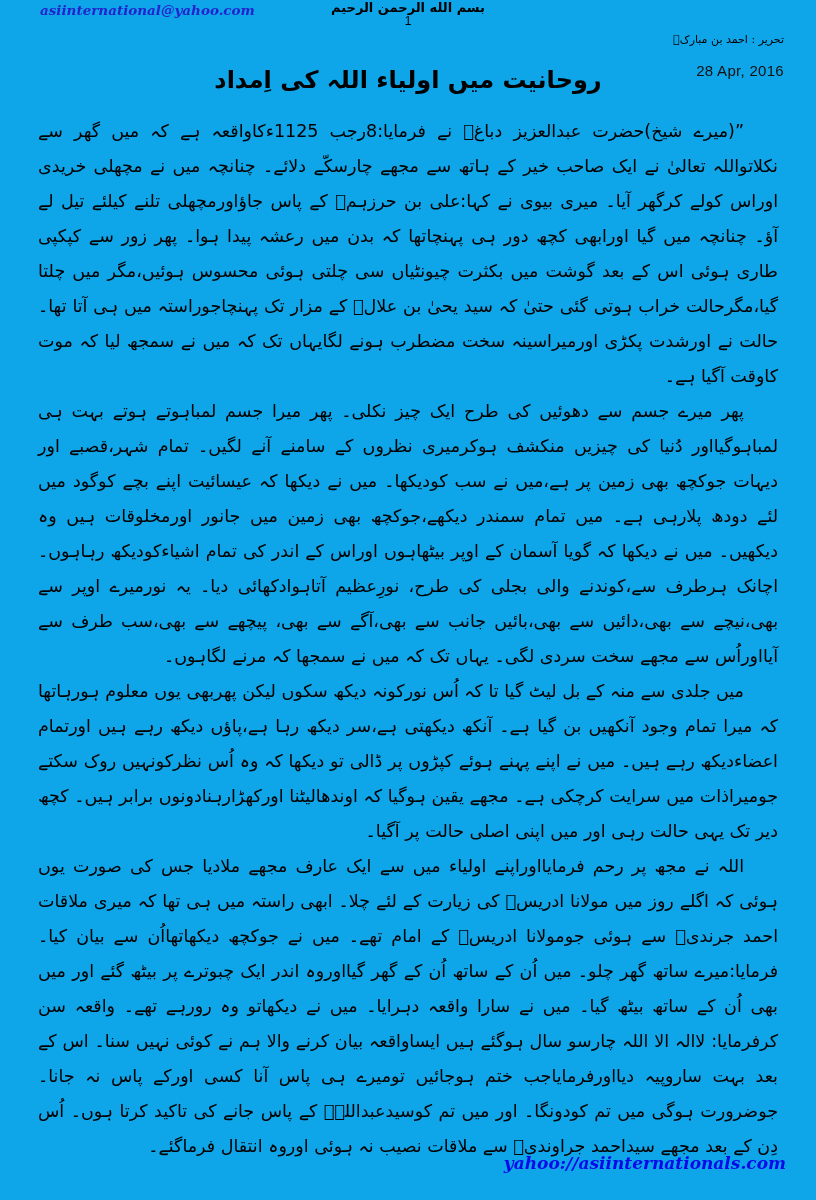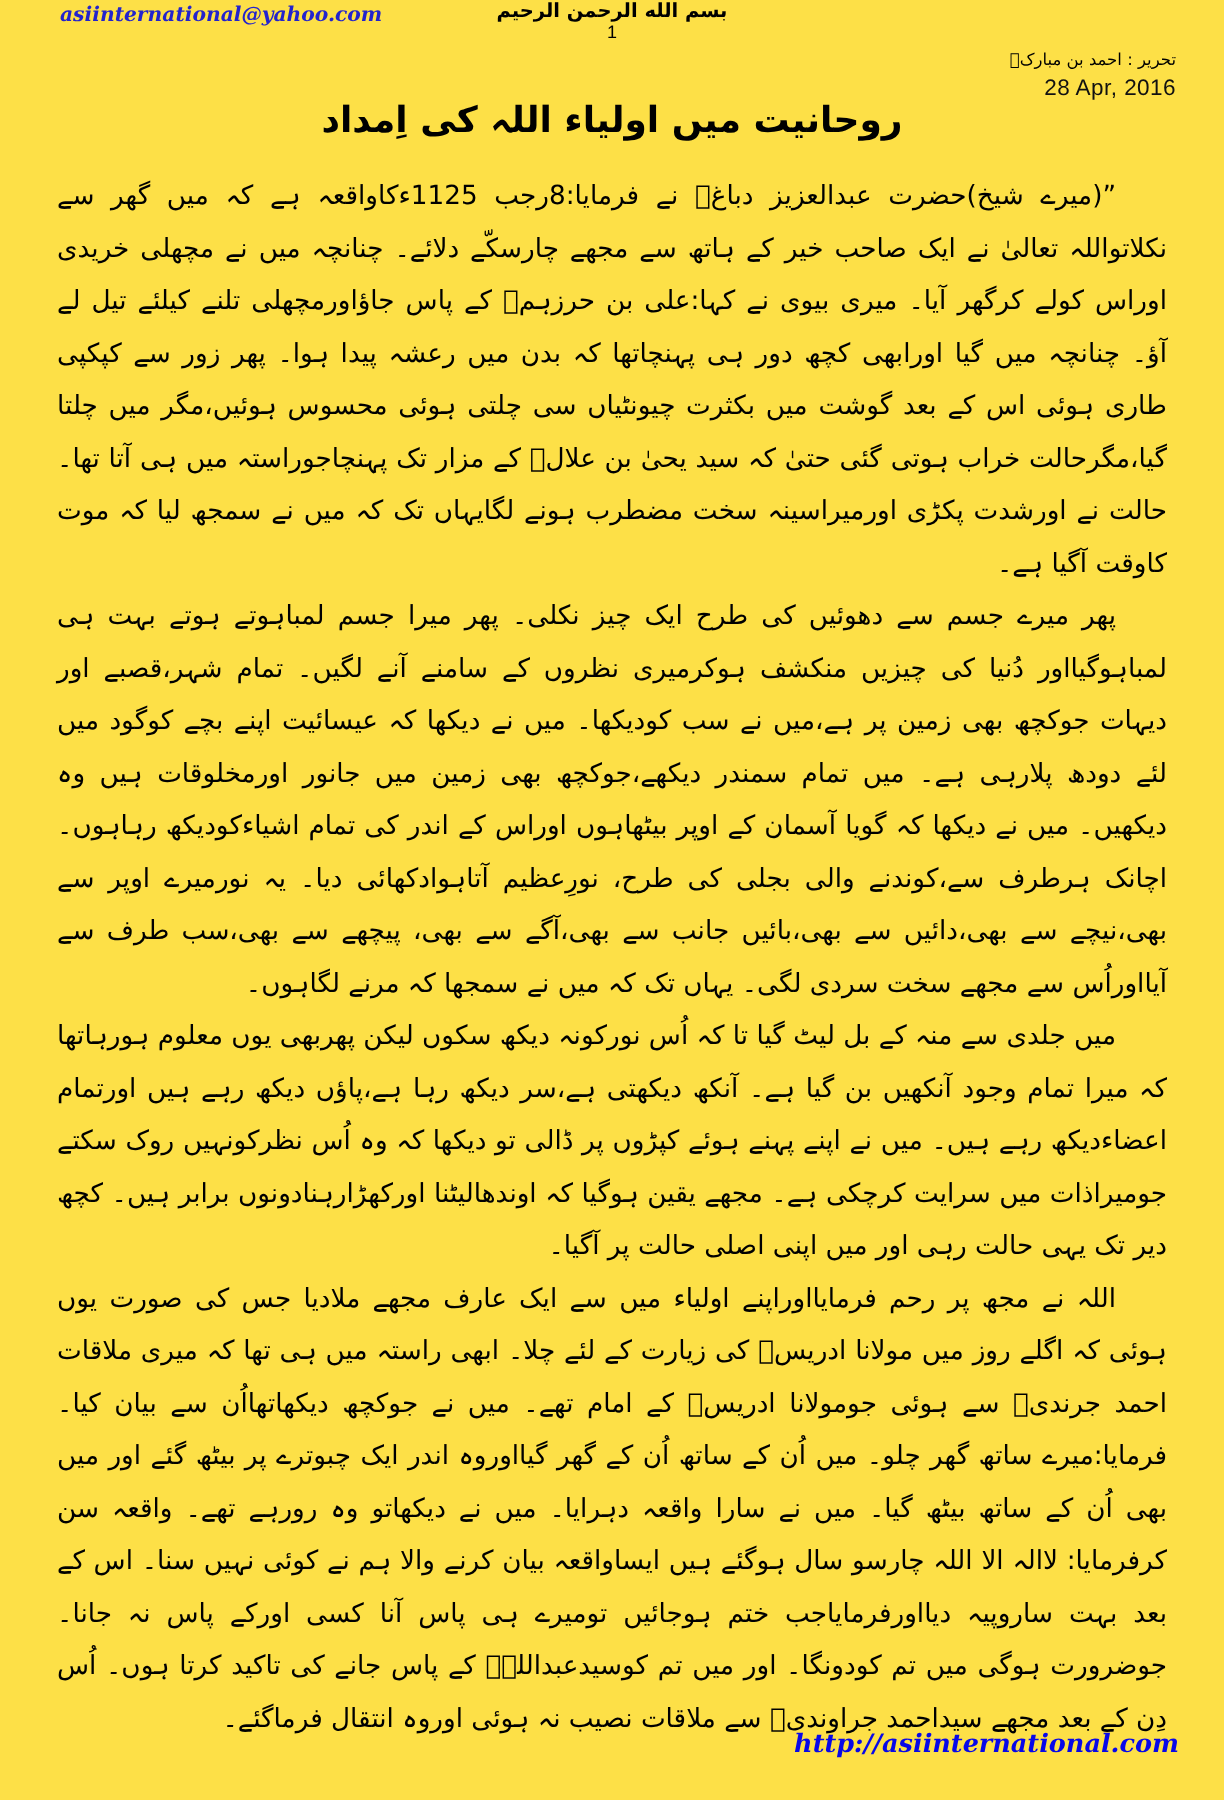--- a/index.html
+++ b/index.html
@@ -1,19 +1,19 @@
 <!DOCTYPE html>
 <html lang="ur"><head>
 <meta charset="utf-8">
 <style>
   html,body{margin:0;padding:0;background:#ffffff;}
   .page{
     position:relative;
     width:816px;height:1200px;
-    background:#fde047;
+    background:#0ea5e9;
     overflow:hidden;
     font-family:"DejaVu Sans",sans-serif;
     color:#000;
   }
   .email-top{
     position:absolute;top:2px;left:40px;
     font-family:"DejaVu Serif",serif;
     font-style:italic;font-weight:bold;
     font-size:13.5px;color:#2323CD;
     cursor:pointer;
@@ -29,21 +29,21 @@
     direction:ltr;
   }
   .author-block{
     position:absolute;top:33px;right:32px;
     text-align:right;
   }
   .author-name{direction:rtl;font-size:11px;line-height:1.3;}
   .publish-date{
     font-family:"Liberation Sans",sans-serif;
     font-size:15px;letter-spacing:0.3px;
-    margin-top:3px;color:#111;
+    margin-top:15px;color:#111;
   }
   .title{
     position:absolute;top:50px;left:0;right:0;
     text-align:center;direction:rtl;
     font-size:24px;font-weight:bold;
     letter-spacing:-0.5px;
   }
   .article-body{
     position:absolute;top:114px;left:38px;right:38px;
     direction:rtl;
@@ -88,15 +88,15 @@
   <h1 class="title">روحانیت میں اولیاء اللہ کی اِمداد</h1>
 
   <div class="article-body">
     <p>”(میرے شیخ)حضرت عبدالعزیز دباغؒ نے فرمایا:8رجب 1125ءکاواقعہ ہے کہ میں گھر سے نکلاتواللہ تعالیٰ نے ایک صاحب خیر کے ہاتھ سے مجھے چارسکّے دلائے۔ چنانچہ میں نے مچھلی خریدی اوراس کولے کرگھر آیا۔ میری بیوی نے کہا:علی بن حرزہمؒ کے پاس جاؤاورمچھلی تلنے کیلئے تیل لے آؤ۔ چنانچہ میں گیا اورابھی کچھ دور ہی پہنچاتھا کہ بدن میں رعشہ پیدا ہوا۔ پھر زور سے کپکپی طاری ہوئی اس کے بعد گوشت میں بکثرت چیونٹیاں سی چلتی ہوئی محسوس ہوئیں،مگر میں چلتا گیا،مگرحالت خراب ہوتی گئی حتیٰ کہ سید یحیٰ بن علالؒ کے مزار تک پہنچاجوراستہ میں ہی آتا تھا۔ حالت نے اورشدت پکڑی اورمیراسینہ سخت مضطرب ہونے لگایہاں تک کہ میں نے سمجھ لیا کہ موت کاوقت آگیا ہے۔</p>
     <p>پھر میرے جسم سے دھوئیں کی طرح ایک چیز نکلی۔ پھر میرا جسم لمباہوتے ہوتے بہت ہی لمباہوگیااور دُنیا کی چیزیں منکشف ہوکرمیری نظروں کے سامنے آنے لگیں۔ تمام شہر،قصبے اور دیہات جوکچھ بھی زمین پر ہے،میں نے سب کودیکھا۔ میں نے دیکھا کہ عیسائیت اپنے بچے کوگود میں لئے دودھ پلارہی ہے۔ میں تمام سمندر دیکھے،جوکچھ بھی زمین میں جانور اورمخلوقات ہیں وہ دیکھیں۔ میں نے دیکھا کہ گویا آسمان کے اوپر بیٹھاہوں اوراس کے اندر کی تمام اشیاءکودیکھ رہاہوں۔ اچانک ہرطرف سے،کوندنے والی بجلی کی طرح، نورِعظیم آتاہوادکھائی دیا۔ یہ نورمیرے اوپر سے بھی،نیچے سے بھی،دائیں سے بھی،بائیں جانب سے بھی،آگے سے بھی، پیچھے سے بھی،سب طرف سے آیااوراُس سے مجھے سخت سردی لگی۔ یہاں تک کہ میں نے سمجھا کہ مرنے لگاہوں۔</p>
     <p>میں جلدی سے منہ کے بل لیٹ گیا تا کہ اُس نورکونہ دیکھ سکوں لیکن پھربھی یوں معلوم ہورہاتھا کہ میرا تمام وجود آنکھیں بن گیا ہے۔ آنکھ دیکھتی ہے،سر دیکھ رہا ہے،پاؤں دیکھ رہے ہیں اورتمام اعضاءدیکھ رہے ہیں۔ میں نے اپنے پہنے ہوئے کپڑوں پر ڈالی تو دیکھا کہ وہ اُس نظرکونہیں روک سکتے جومیراذات میں سرایت کرچکی ہے۔ مجھے یقین ہوگیا کہ اوندھالیٹنا اورکھڑارہنادونوں برابر ہیں۔ کچھ دیر تک یہی حالت رہی اور میں اپنی اصلی حالت پر آگیا۔</p>
     <p>اللہ نے مجھ پر رحم فرمایااوراپنے اولیاء میں سے ایک عارف مجھے ملادیا جس کی صورت یوں ہوئی کہ اگلے روز میں مولانا ادریسؒ کی زیارت کے لئے چلا۔ ابھی راستہ میں ہی تھا کہ میری ملاقات احمد جرندیؒ سے ہوئی جومولانا ادریسؒ کے امام تھے۔ میں نے جوکچھ دیکھاتھااُن سے بیان کیا۔ فرمایا:میرے ساتھ گھر چلو۔ میں اُن کے ساتھ اُن کے گھر گیااوروہ اندر ایک چبوترے پر بیٹھ گئے اور میں بھی اُن کے ساتھ بیٹھ گیا۔ میں نے سارا واقعہ دہرایا۔ میں نے دیکھاتو وہ رورہے تھے۔ واقعہ سن کرفرمایا: لاالہ الا اللہ چارسو سال ہوگئے ہیں ایساواقعہ بیان کرنے والا ہم نے کوئی نہیں سنا۔ اس کے بعد بہت ساروپیہ دیااورفرمایاجب ختم ہوجائیں تومیرے ہی پاس آنا کسی اورکے پاس نہ جانا۔ جوضرورت ہوگی میں تم کودونگا۔ اور میں تم کوسیدعبداللہؒ کے پاس جانے کی تاکید کرتا ہوں۔ اُس دِن کے بعد مجھے سیداحمد جراوندیؒ سے ملاقات نصیب نہ ہوئی اوروہ انتقال فرماگئے۔</p>
   </div>
 
 
-  <span class="footer-url link">http://asiinternational.com</span>
+  <span class="footer-url link">yahoo://asiinternationals.com</span>
 
 </div>
 
 </body></html>

